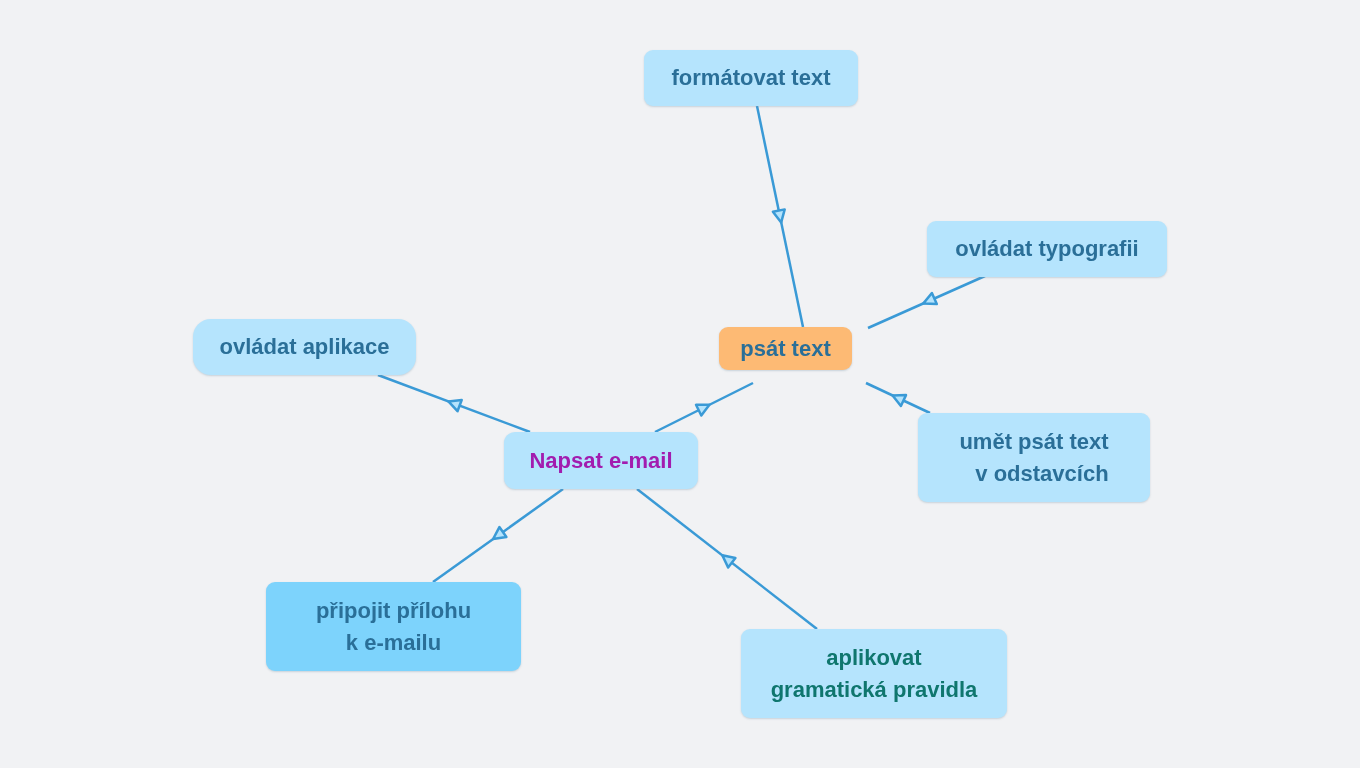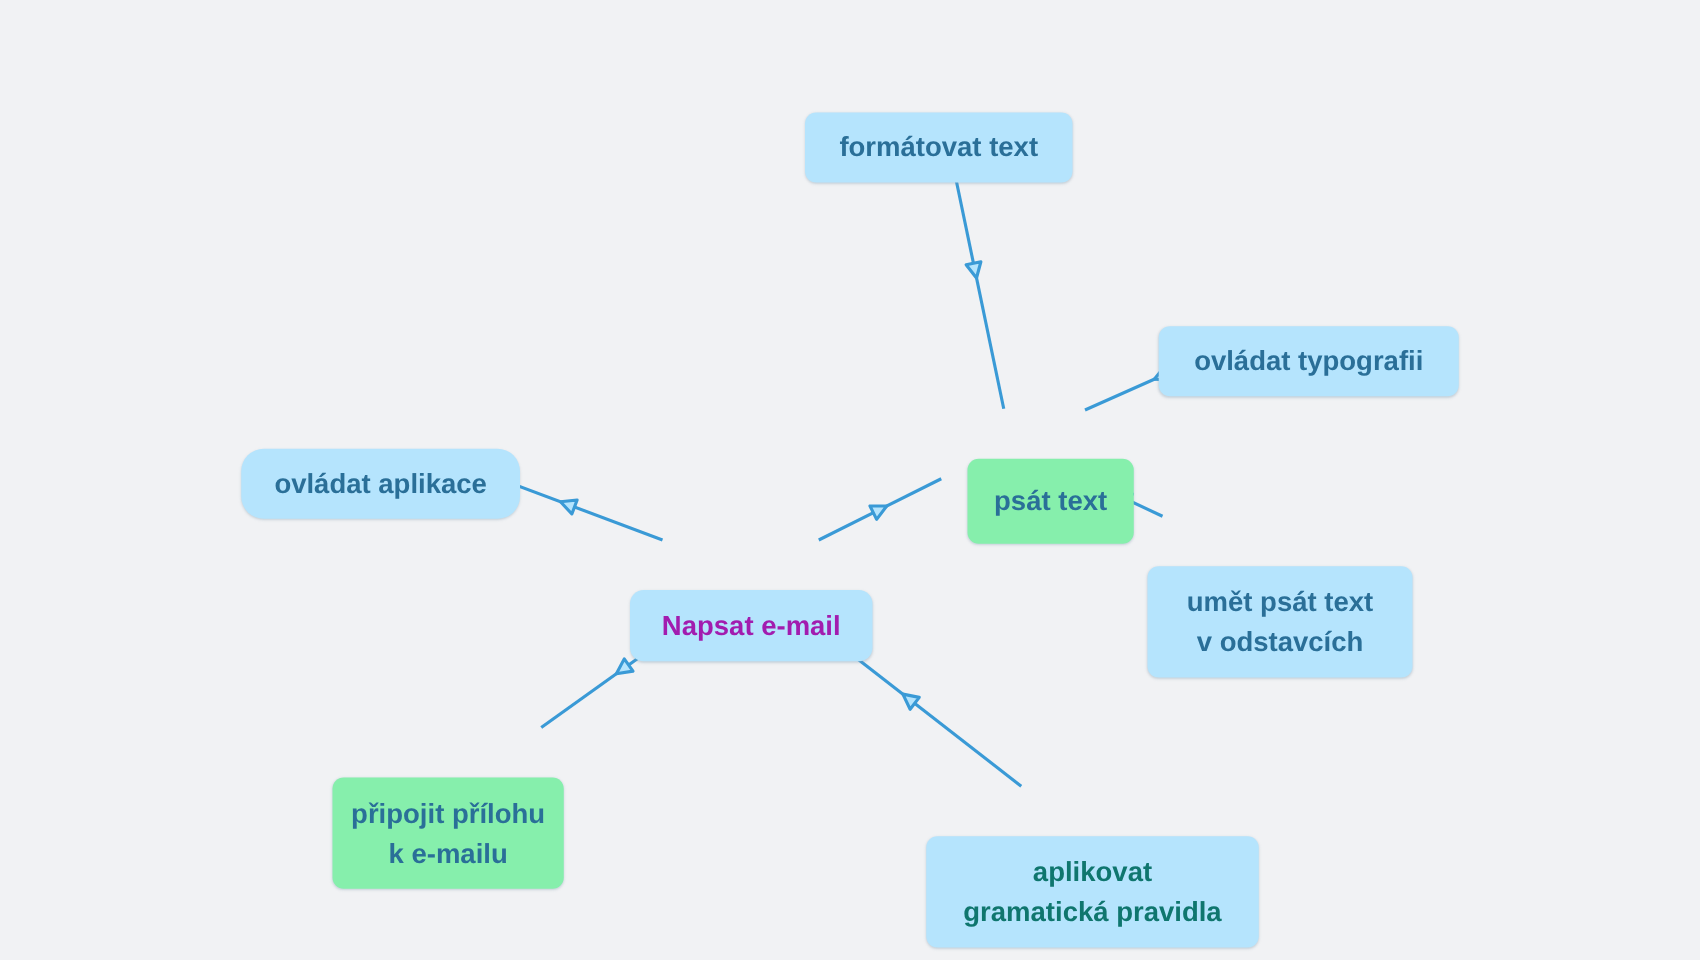--- a/index.html
+++ b/index.html
@@ -19,21 +19,20 @@
     box-shadow: 0 1px 2px rgba(120,150,170,0.35);
     display: flex; align-items: center; justify-content: center;
     text-align: center;
     color: #2a6f98;
     font-weight: bold;
     font-size: 22px;
     line-height: 32px;
     padding: 16px 14px;
     white-space: pre-line;
     cursor: pointer;
-    margin-top: 40px;
   }
 </style>
 </head>
 <body style="background: rgb(241, 242, 244);">
 
 <div id="canvas">
   <svg class="edges" xmlns="http://www.w3.org/2000/svg">
       <g>
         <line x1="757" y1="106" x2="803" y2="327" stroke="#3a9ad6" stroke-width="2.5"></line>
         <polygon points="781.2,222.4 772.9,211.8 784.7,209.4" fill="#b5e4fd" stroke="#3a9ad6" stroke-width="2.5" stroke-linejoin="round"></polygon>
@@ -58,23 +57,23 @@
         <line x1="563" y1="489" x2="433" y2="582" stroke="#3a9ad6" stroke-width="2.5"></line>
         <polygon points="493.1,539.0 499.4,527.1 506.4,536.9" fill="#b5e4fd" stroke="#3a9ad6" stroke-width="2.5" stroke-linejoin="round"></polygon>
       </g>
       <g>
         <line x1="817" y1="629" x2="637" y2="489" stroke="#3a9ad6" stroke-width="2.5"></line>
         <polygon points="722.3,555.3 735.4,557.9 728.1,567.4" fill="#b5e4fd" stroke="#3a9ad6" stroke-width="2.5" stroke-linejoin="round"></polygon>
       </g>
     </svg>
 
   <div class="node" style="left: 504px; top: 432px; width: 194px; height: 57px; background: rgb(181, 228, 253); color: #a21caf; border-radius: 11px;">Napsat e-mail</div>
-  <div class="node" style="left: 774px; top: 327px; width: 133px; height: 68px; background: #86efac; color: rgb(42, 111, 152);">psát text</div>
+  <div class="node" style="left: 719px; top: 327px; width: 133px; height: 43px; background: #fdba74; color: rgb(42, 111, 152);">psát text</div>
   <div class="node" style="left: 644px; top: 50px; width: 214px; height: 56px; background: rgb(181, 228, 253); color: rgb(42, 111, 152);">formátovat text</div>
   <div class="node" style="left: 927px; top: 221px; width: 240px; height: 56px; background: rgb(181, 228, 253); color: rgb(42, 111, 152);">ovládat typografii</div>
-  <div class="node" style="left: 918px; top: 413px; width: 212px; height: 89px; background: rgb(181, 228, 253); color: rgb(42, 111, 152);">umět psát text
+  <div class="node" style="left: 918px; top: 413px; width: 232px; height: 89px; background: rgb(181, 228, 253); color: rgb(42, 111, 152); text-align: right;">umět psát text
 v odstavcích</div>
   <div class="node" style="left: 193px; top: 319px; width: 223px; height: 56px; background: rgb(181, 228, 253); color: rgb(42, 111, 152); border-radius: 18px;">ovládat aplikace</div>
-  <div class="node" style="left: 266px; top: 582px; width: 185px; height: 89px; background: #86efac; color: rgb(42, 111, 152);">připojit přílohu
+  <div class="node" style="left: 266px; top: 582px; width: 255px; height: 89px; background: #7dd3fc; color: rgb(42, 111, 152);">připojit přílohu
 k e-mailu</div>
   <div class="node" style="left: 741px; top: 629px; width: 266px; height: 89px; background: rgb(181, 228, 253); color: #0f766e;">aplikovat
 gramatická pravidla</div>
 </div>
 
 </body></html>

